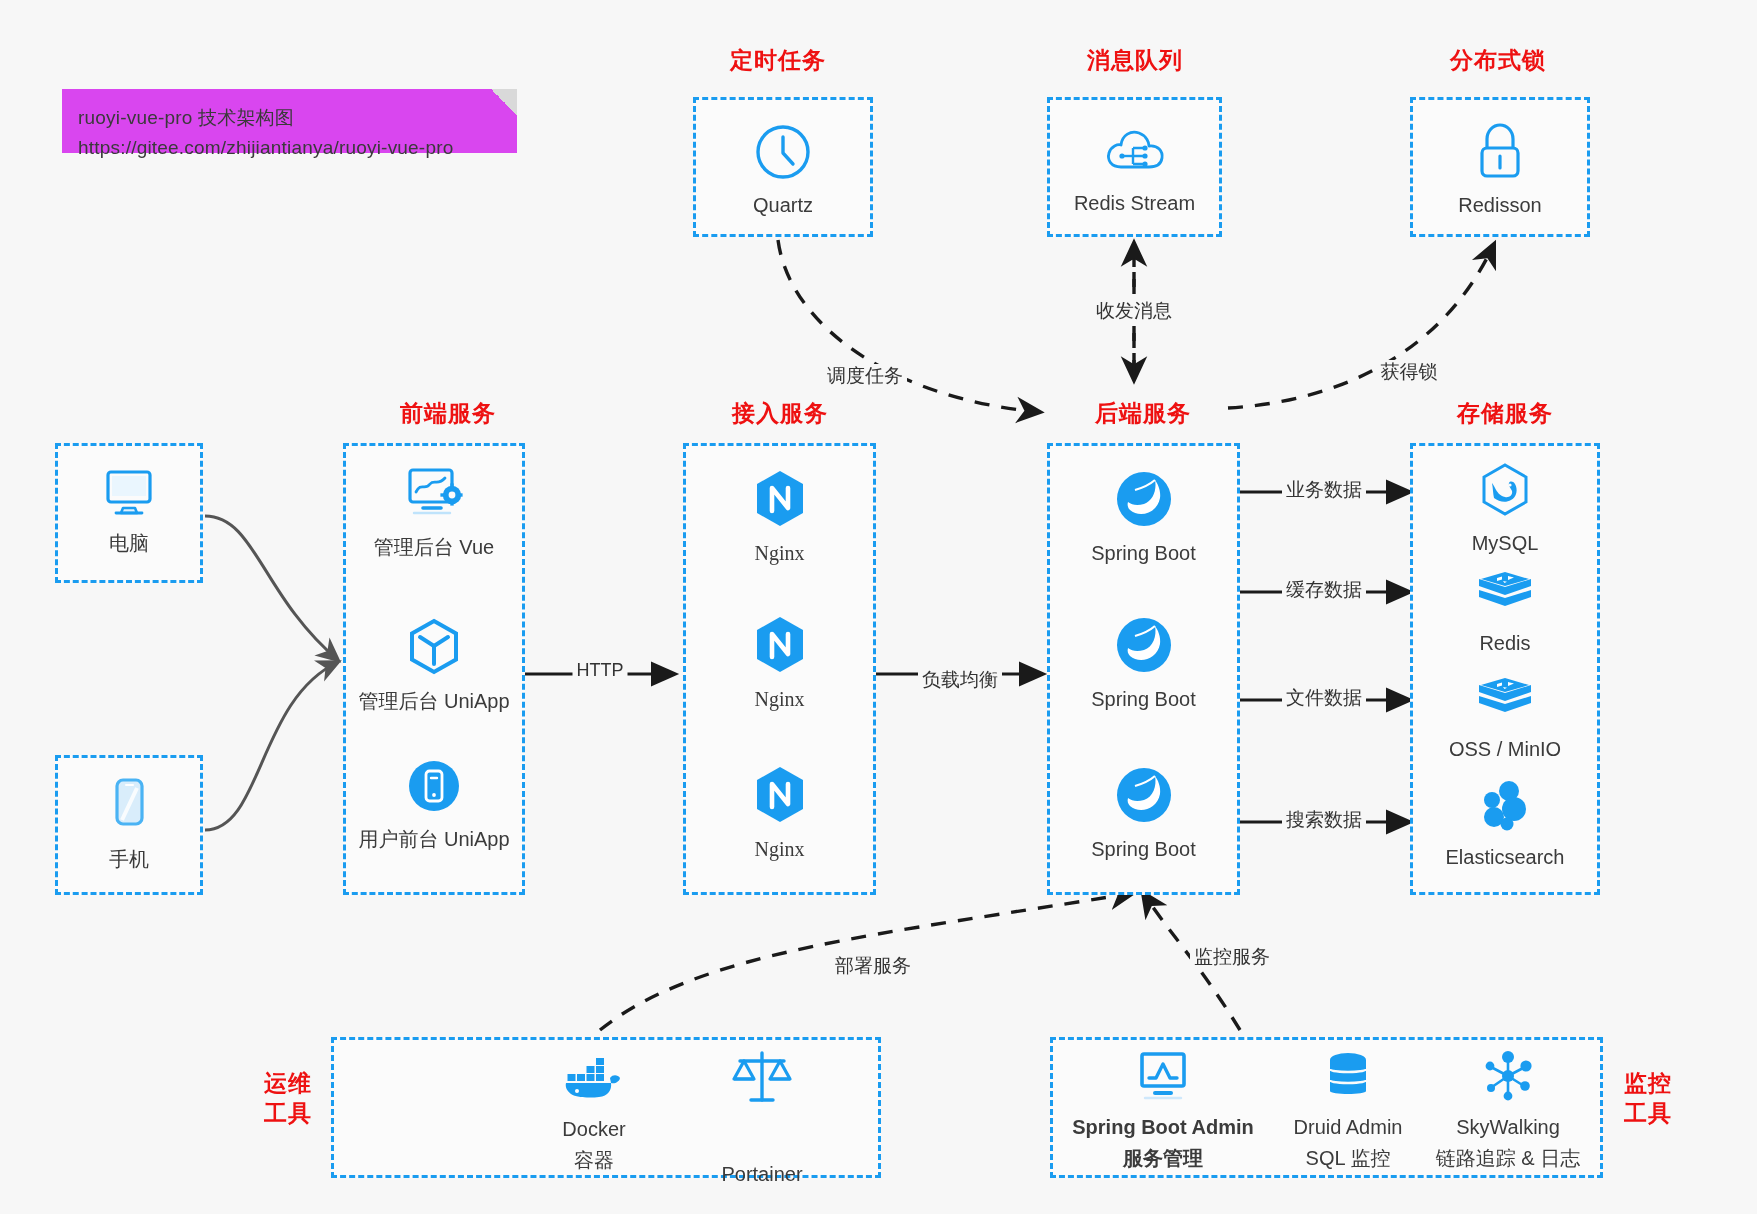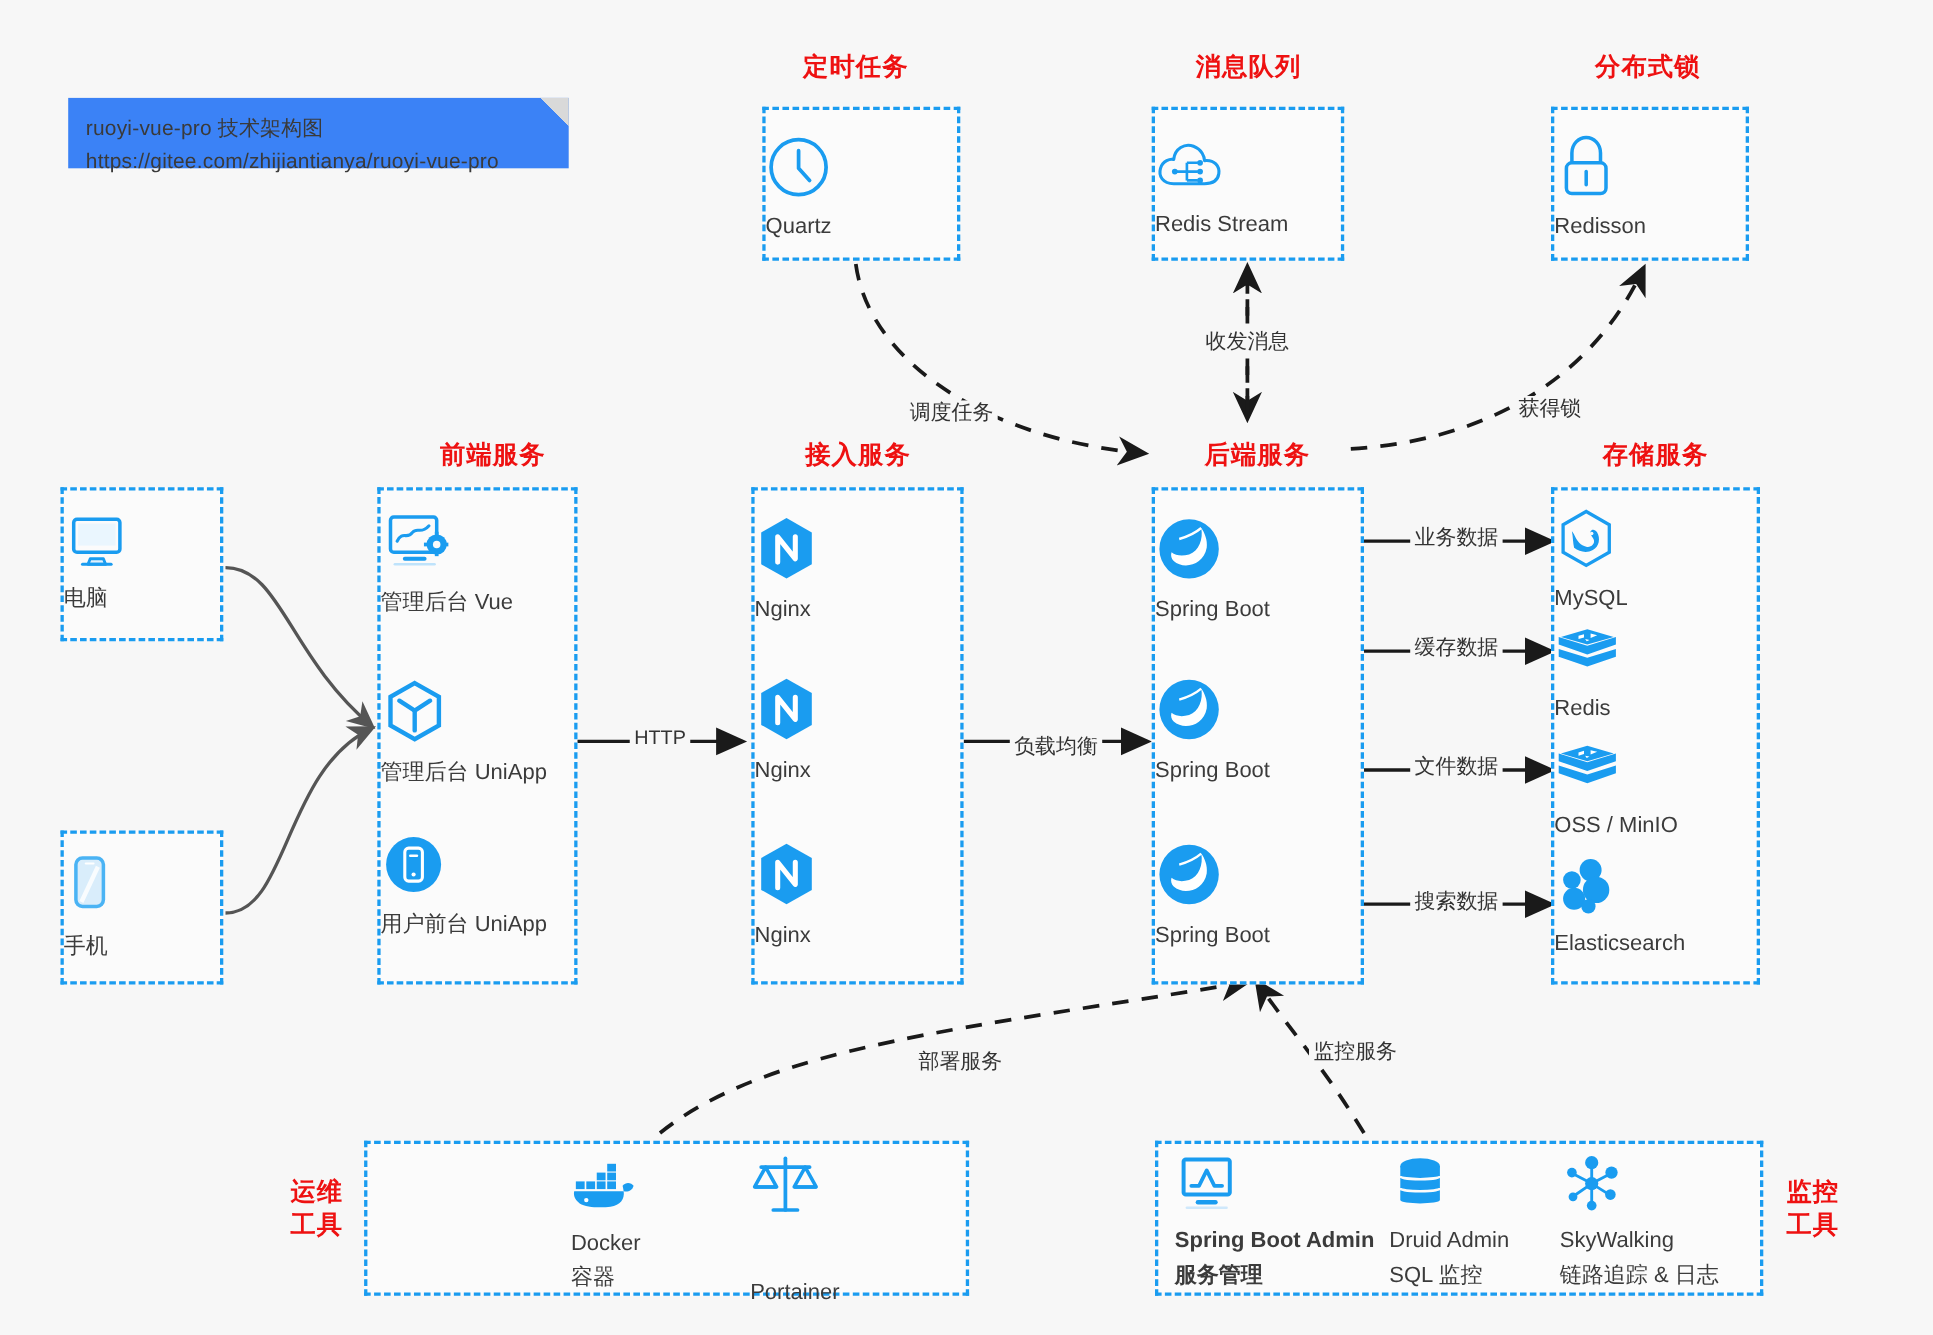--- a/index.html
+++ b/index.html
@@ -9,21 +9,21 @@
     background:#f7f7f7;
     font-family:"Liberation Sans","DejaVu Sans",sans-serif;
     position:relative;overflow:hidden;
   }
   #canvas{position:absolute;inset:0;}
   #wires{position:absolute;left:0;top:0;width:1757px;height:1214px;pointer-events:none;}
 
   
   .note{
     position:absolute;left:62px;top:89px;width:455px;height:64px;
-    background:#3b82f6;
+    background:#d946ef;
     box-shadow:0 0 0 0 transparent;
     padding:14px 16px 0 16px;
     box-sizing:border-box;
     color:#3a3a3a;font-size:19px;line-height:30px;letter-spacing:.2px;
   }
   .note .fold{
     position:absolute;right:0;top:0;width:26px;height:26px;
     background:linear-gradient(225deg,#d9d9d9 0 50%,transparent 50% 100%);
   }
   .note-line{white-space:nowrap;}
@@ -37,21 +37,21 @@
 
   
   .dbox{
     position:absolute;
     border:3px dashed #1a9cf0;
     background:#fbfbfb;
     box-sizing:border-box;
   }
 
   
-  .cell{position:absolute;display:flex;flex-direction:column;align-items:flex-start;justify-content:flex-start;}
+  .cell{position:absolute;display:flex;flex-direction:column;align-items:center;justify-content:flex-start;}
   .cap{
     color:#3b3b3b;font-size:20px;line-height:26px;text-align:center;white-space:nowrap;margin-top:6px;
   }
   .cap.two{line-height:25px;}
   .ico{display:block;}
 
   
   .elabel{
     position:absolute;background:#f7f7f7;color:#333;font-size:18px;
     padding:1px 4px;white-space:nowrap;transform:translate(-50%,-50%);
@@ -223,21 +223,21 @@
           <rect x="22" y="15" width="16" height="30" rx="3.5" fill="none" stroke="#ffffff" stroke-width="2.8"></rect>
           <path d="M27 22 L33 22" stroke="#ffffff" stroke-width="2.4" stroke-linecap="round"></path>
           <circle cx="30" cy="39" r="1.9" fill="#ffffff"></circle>
         </svg>
       </span>
       <span class="cap">用户前台 UniApp</span>
     </div>
   </div>
 
   <div class="gtitle" style="left:690px;top:398px;width:180px;">接入服务</div>
-  <div class="dbox" style="left:683px;top:443px;width:193px;height:452px;">
+  <div class="dbox" style="left:683px;top:443px;width:193px;height:452px;font-family:Liberation Serif, serif;">
     <div class="cell" style="left:0;top:22px;width:187px;">
       <span class="ico">
         <svg width="58" height="62" viewBox="0 0 58 62">
           <path d="M29 3 L52 16 L52 45 L29 58 L6 45 L6 16 Z" fill="#1a9cf0"></path>
           <path d="M21 43 L21 20 L37 40 L37 20" fill="none" stroke="#ffffff" stroke-width="4.6" stroke-linejoin="round" stroke-linecap="round"></path>
         </svg>
       </span>
       <span class="cap">Nginx</span>
     </div>
     <div class="cell" style="left:0;top:168px;width:187px;">

